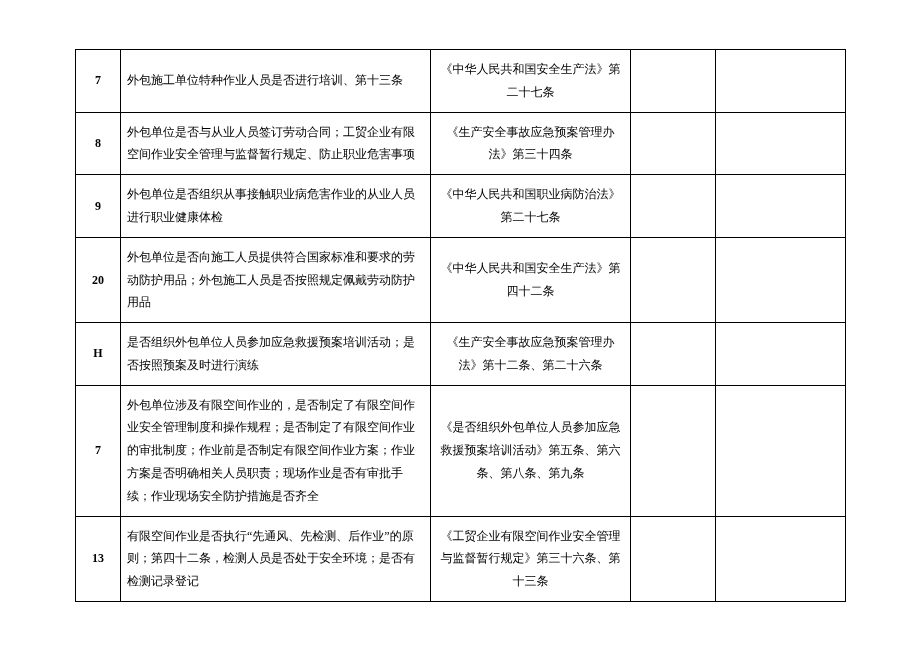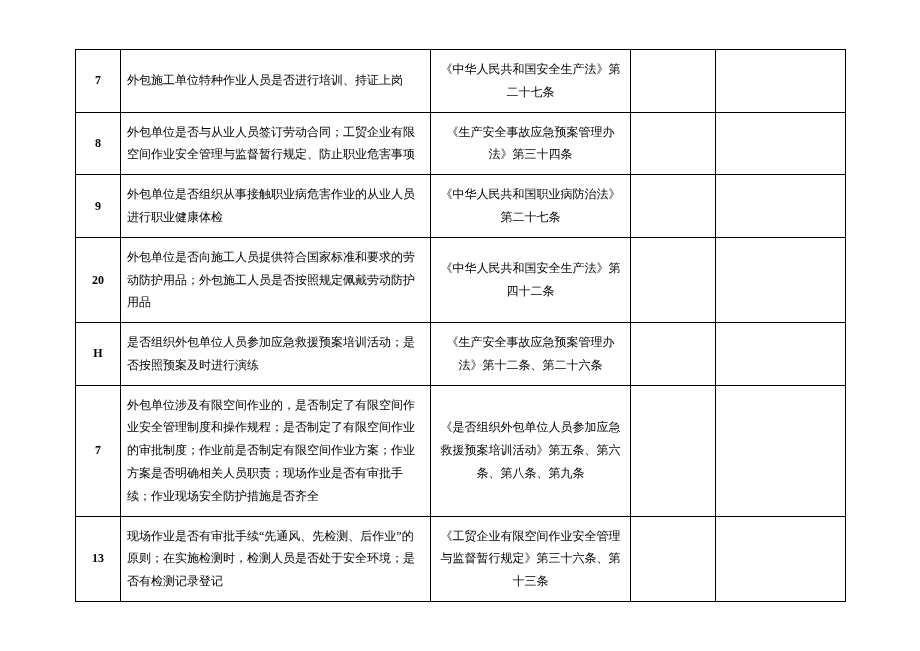--- a/index.html
+++ b/index.html
@@ -39,21 +39,21 @@
     .col-b { width: 130px; }
   </style>
 </head>
 <body>
 
 <div class="page">
   <table>
     <tbody>
       <tr>
         <td class="col-num">7</td>
-        <td class="col-desc">外包施工单位特种作业人员是否进行培训、持证上岗</td>
+        <td class="col-desc">外包施工单位特种作业人员是否进行培训、第十三条</td>
         <td class="col-law">《中华人民共和国安全生产法》第二十七条</td>
         <td class="col-a"></td>
         <td class="col-b"></td>
       </tr>
       <tr>
         <td class="col-num">8</td>
         <td class="col-desc">外包单位是否与从业人员签订劳动合同；工贸企业有限空间作业安全管理与监督暂行规定、防止职业危害事项</td>
         <td class="col-law">《生产安全事故应急预案管理办法》第三十四条</td>
         <td class="col-a"></td>
         <td class="col-b"></td>
@@ -81,20 +81,20 @@
       </tr>
       <tr>
         <td class="col-num">7</td>
         <td class="col-desc">外包单位涉及有限空间作业的，是否制定了有限空间作业安全管理制度和操作规程；是否制定了有限空间作业的审批制度；作业前是否制定有限空间作业方案；作业方案是否明确相关人员职责；现场作业是否有审批手续；作业现场安全防护措施是否齐全</td>
         <td class="col-law">《是否组织外包单位人员参加应急救援预案培训活动》第五条、第六条、第八条、第九条</td>
         <td class="col-a"></td>
         <td class="col-b"></td>
       </tr>
       <tr>
         <td class="col-num">13</td>
-        <td class="col-desc">现场作业是否有审批手续“先通风、先检测、后作业”的原则；在实施检测时，检测人员是否处于安全环境；是否有检测记录登记</td>
+        <td class="col-desc">有限空间作业是否执行“先通风、先检测、后作业”的原则；第四十二条，检测人员是否处于安全环境；是否有检测记录登记</td>
         <td class="col-law">《工贸企业有限空间作业安全管理与监督暂行规定》第三十六条、第十三条</td>
         <td class="col-a"></td>
         <td class="col-b"></td>
       </tr>
     </tbody>
   </table>
 </div>
 
 </body></html>

